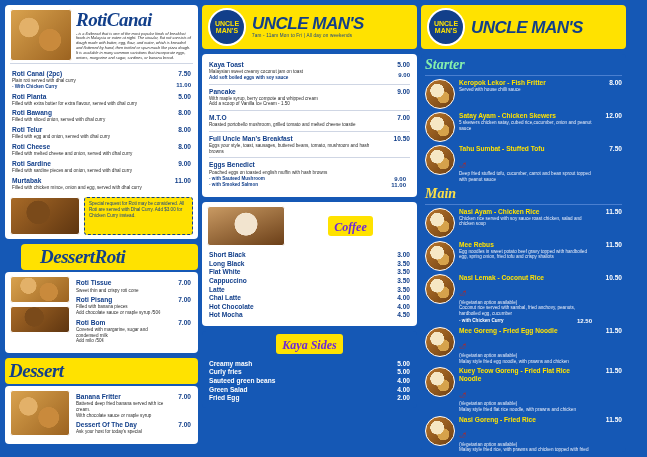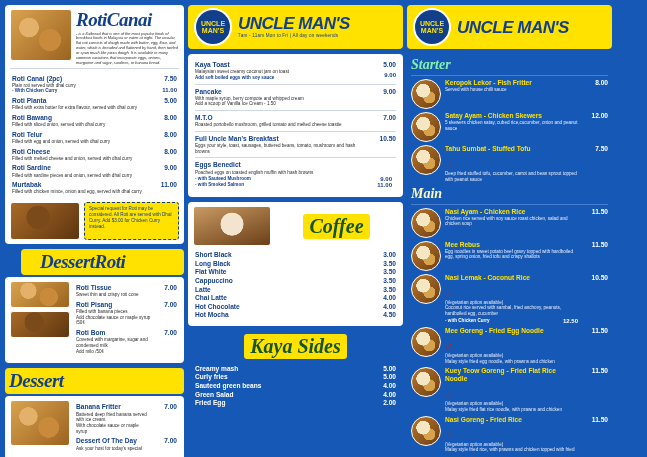--- a/index.html
+++ b/index.html
@@ -11,21 +11,21 @@
     overflow:hidden;
   }
   .menu {
     width:647px; height:457px;
     background:#1558b5;
     display:flex;
     padding:5px 5px;
     gap:4px;
   }
   .col { display:flex; flex-direction:column; gap:5px; }
-  .col1 { width:179px; }
+  .col1 { width:193px; }
   .col2 { width:215px; }
   .col3 { width:205px; }
 
   
   .panel {
     background:#ffffff;
     border-radius:4px;
     padding:4px 5px;
     position:relative;
   }
@@ -132,21 +132,21 @@
   .row-photo { display:flex; gap:4px; }
 
   .note-box {
     background:#ffe200; border:1px dashed #123f8a; border-radius:3px;
     padding:3px 4px; font-size:4.6px; color:#123f8a; line-height:1.3;
   }
 
   .section-cap {
     font-family:"Liberation Serif", serif;
     font-style:italic; font-weight:bold;
-    font-size:20px; color:#14532d; text-align:right;
+    font-size:12px; color:#6d28d9; text-align:right;
   }
   .cap-bar {
     background:#ffe200; border-radius:3px; padding:1px 6px;
     display:inline-block;
   }
   .cap-wrap { text-align:center; }
 
   .item-icon { display:flex; gap:4px; align-items:flex-start; margin-bottom:3px; }
   .spice { color:#d81e05; font-size:6px; }
 </style>
@@ -501,21 +501,21 @@
       </div>
       <div class="item-icon">
         <div class="photo round"></div>
         <div class="item-main">
           <div class="nm yellow">Tahu Sumbat - Stuffed Tofu</div><span class="spice">🌶</span>
           <div class="ds white">Deep fried stuffed tofu, cucumber, carrot and bean sprout topped with peanut sauce</div>
         </div>
         <div class="pr white">7.50</div>
       </div>
 
-      <div class="section-cap" style="color:#fef9c3; text-align:left; font-size:14px; margin-top:2px;">Main</div>
+      <div class="section-cap" style="color:#fde047; text-align:left; font-size:14px; margin-top:2px;">Main</div>
       <div class="hr light"></div>
 
       <div class="item-icon">
         <div class="photo round"></div>
         <div class="item-main">
           <div class="nm yellow">Nasi Ayam - Chicken Rice</div>
           <div class="ds white">Chicken rice served with soy sauce roast chicken, salad and chicken soup</div>
         </div>
         <div class="pr white">11.50</div>
       </div>

